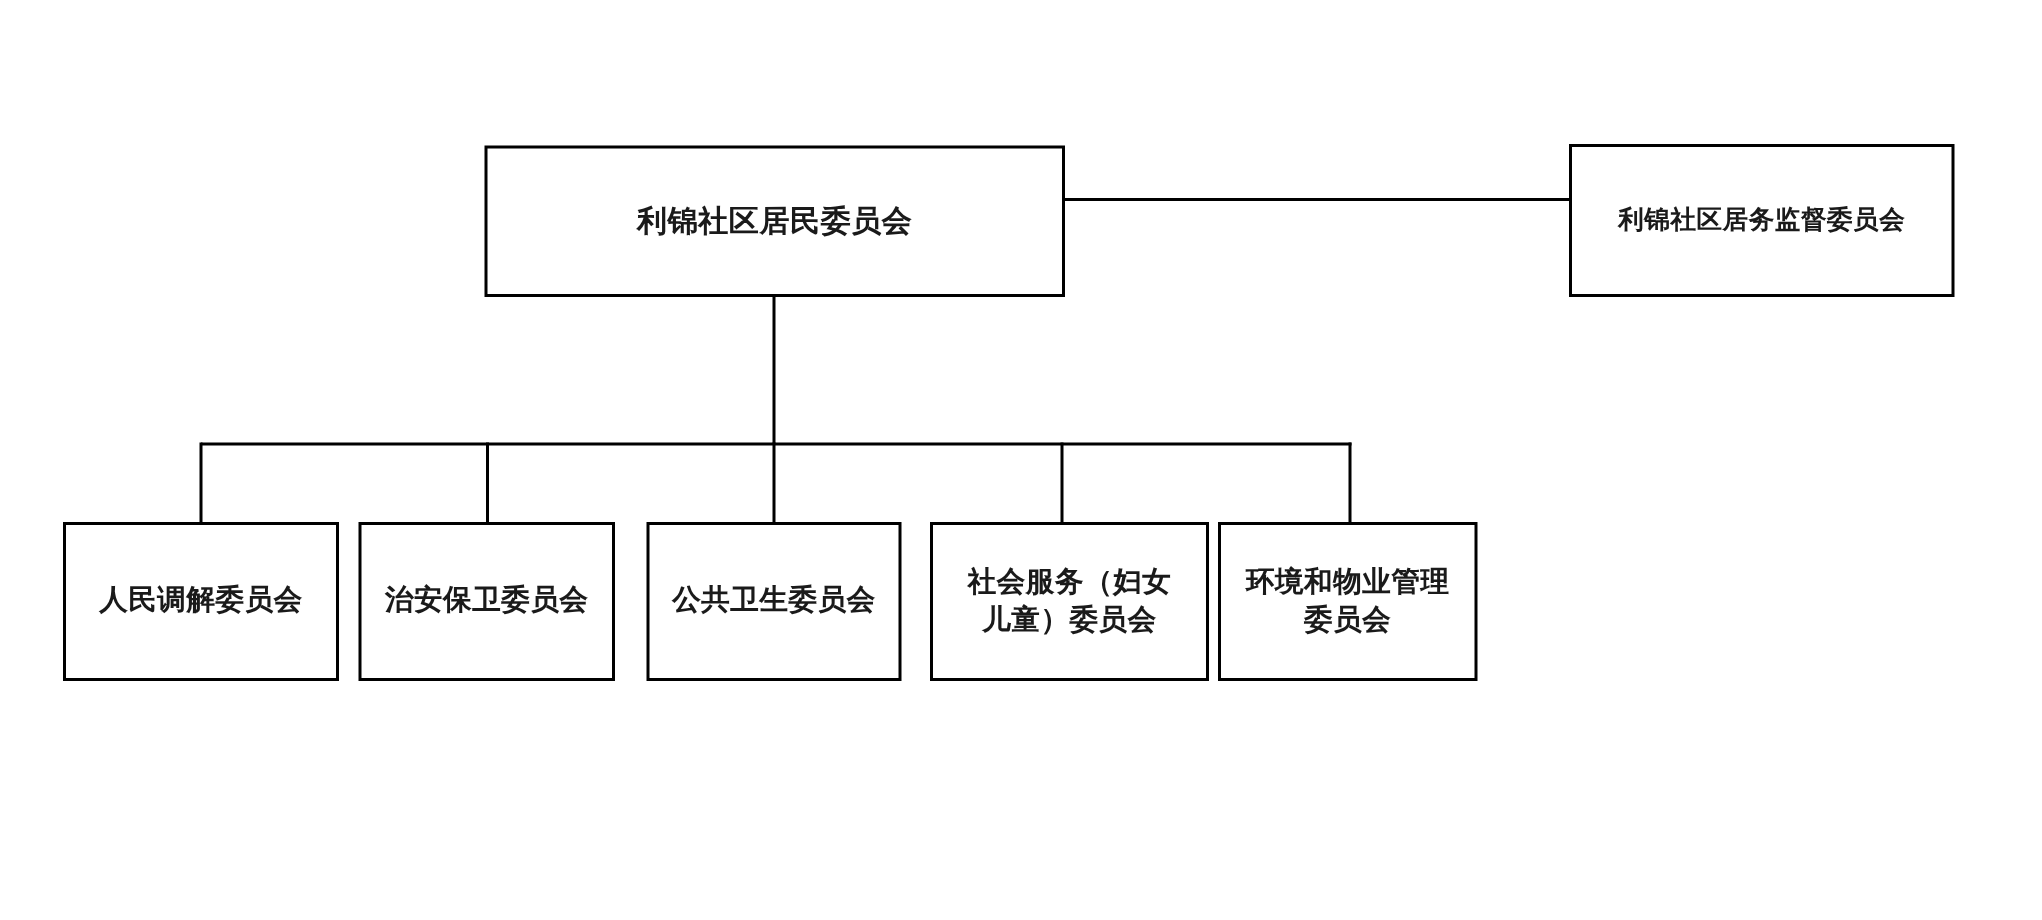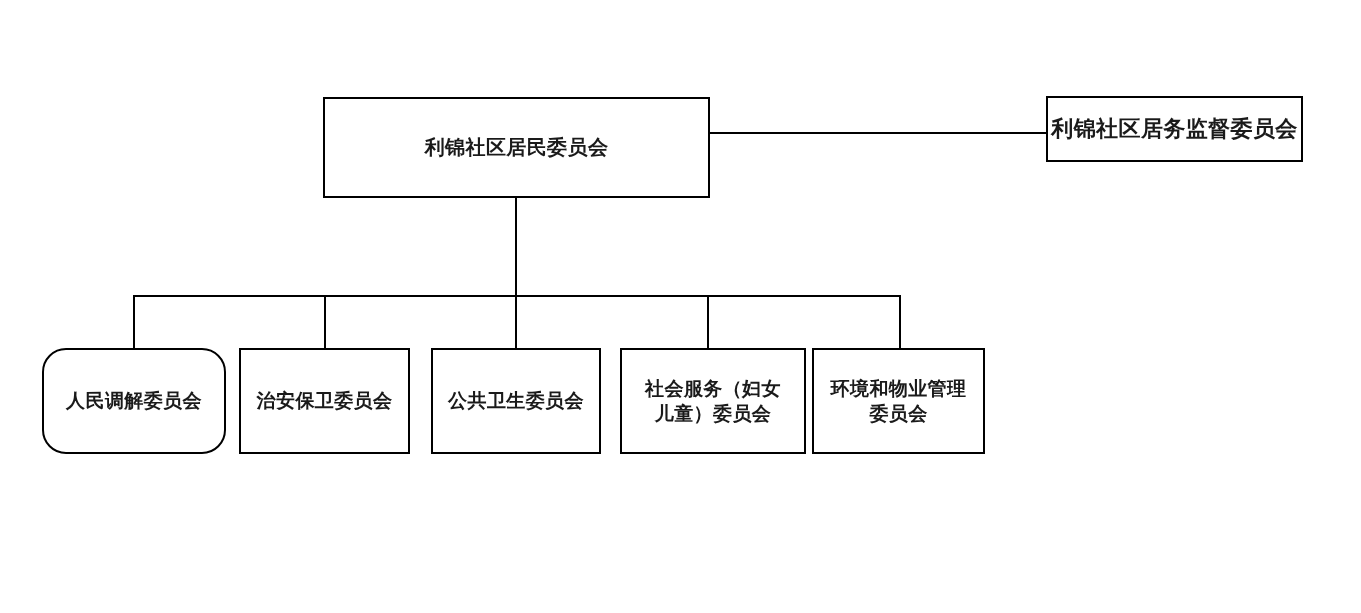--- a/index.html
+++ b/index.html
@@ -45,30 +45,30 @@
     top: 97px;
     width: 387px;
     height: 101px;
     font-size: 20px;
   }
   
   #node-supervisory {
     left: 1046px;
     top: 96px;
     width: 257px;
-    height: 66px;
-    font-size: 22px;
+    height: 102px;
+    font-size: 17px;
   }
   
   .leaf {
     top: 348px;
     height: 106px;
     font-size: 19px;
   }
-  #node-leaf-0 { left: 42px;  width: 184px; border-radius: 24px; }
+  #node-leaf-0 { left: 42px;  width: 184px; }
   #node-leaf-1 { left: 239px; width: 171px; }
   #node-leaf-2 { left: 431px; width: 170px; }
   #node-leaf-3 { left: 620px; width: 186px; }
   #node-leaf-4 { left: 812px; width: 173px; }
 
   .conn {
     position: absolute;
     background: #000000;
     z-index: 1;
   }

